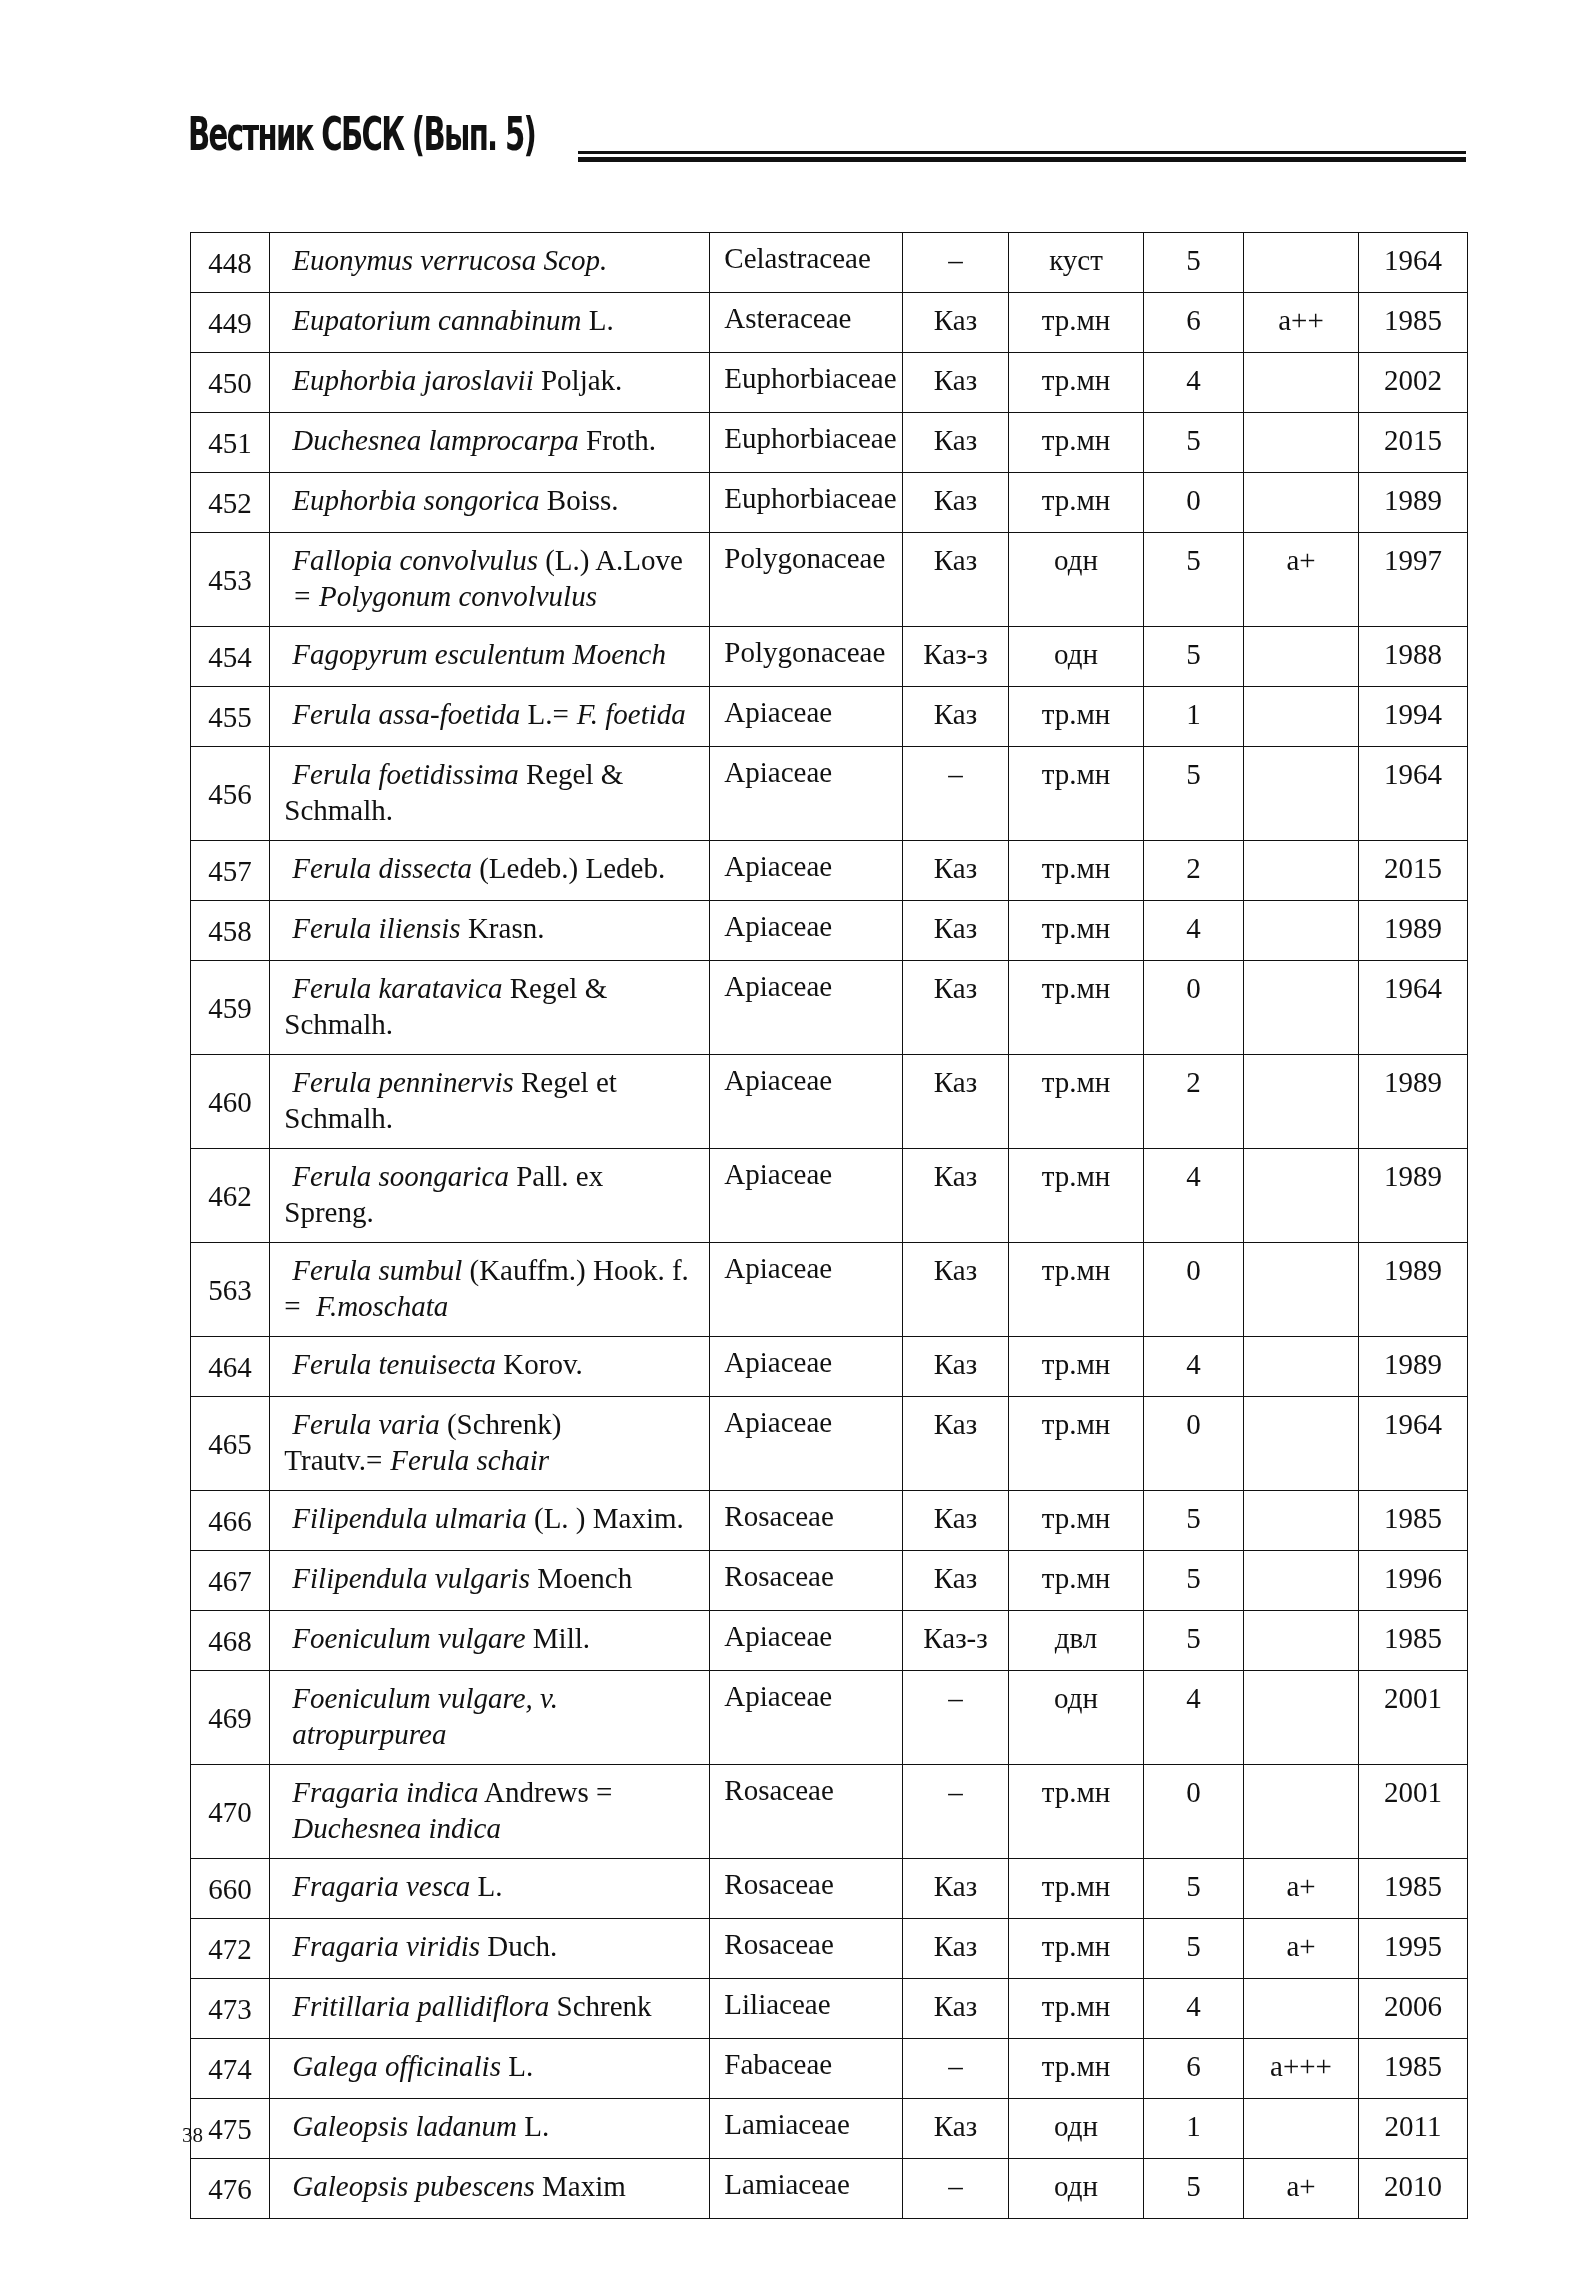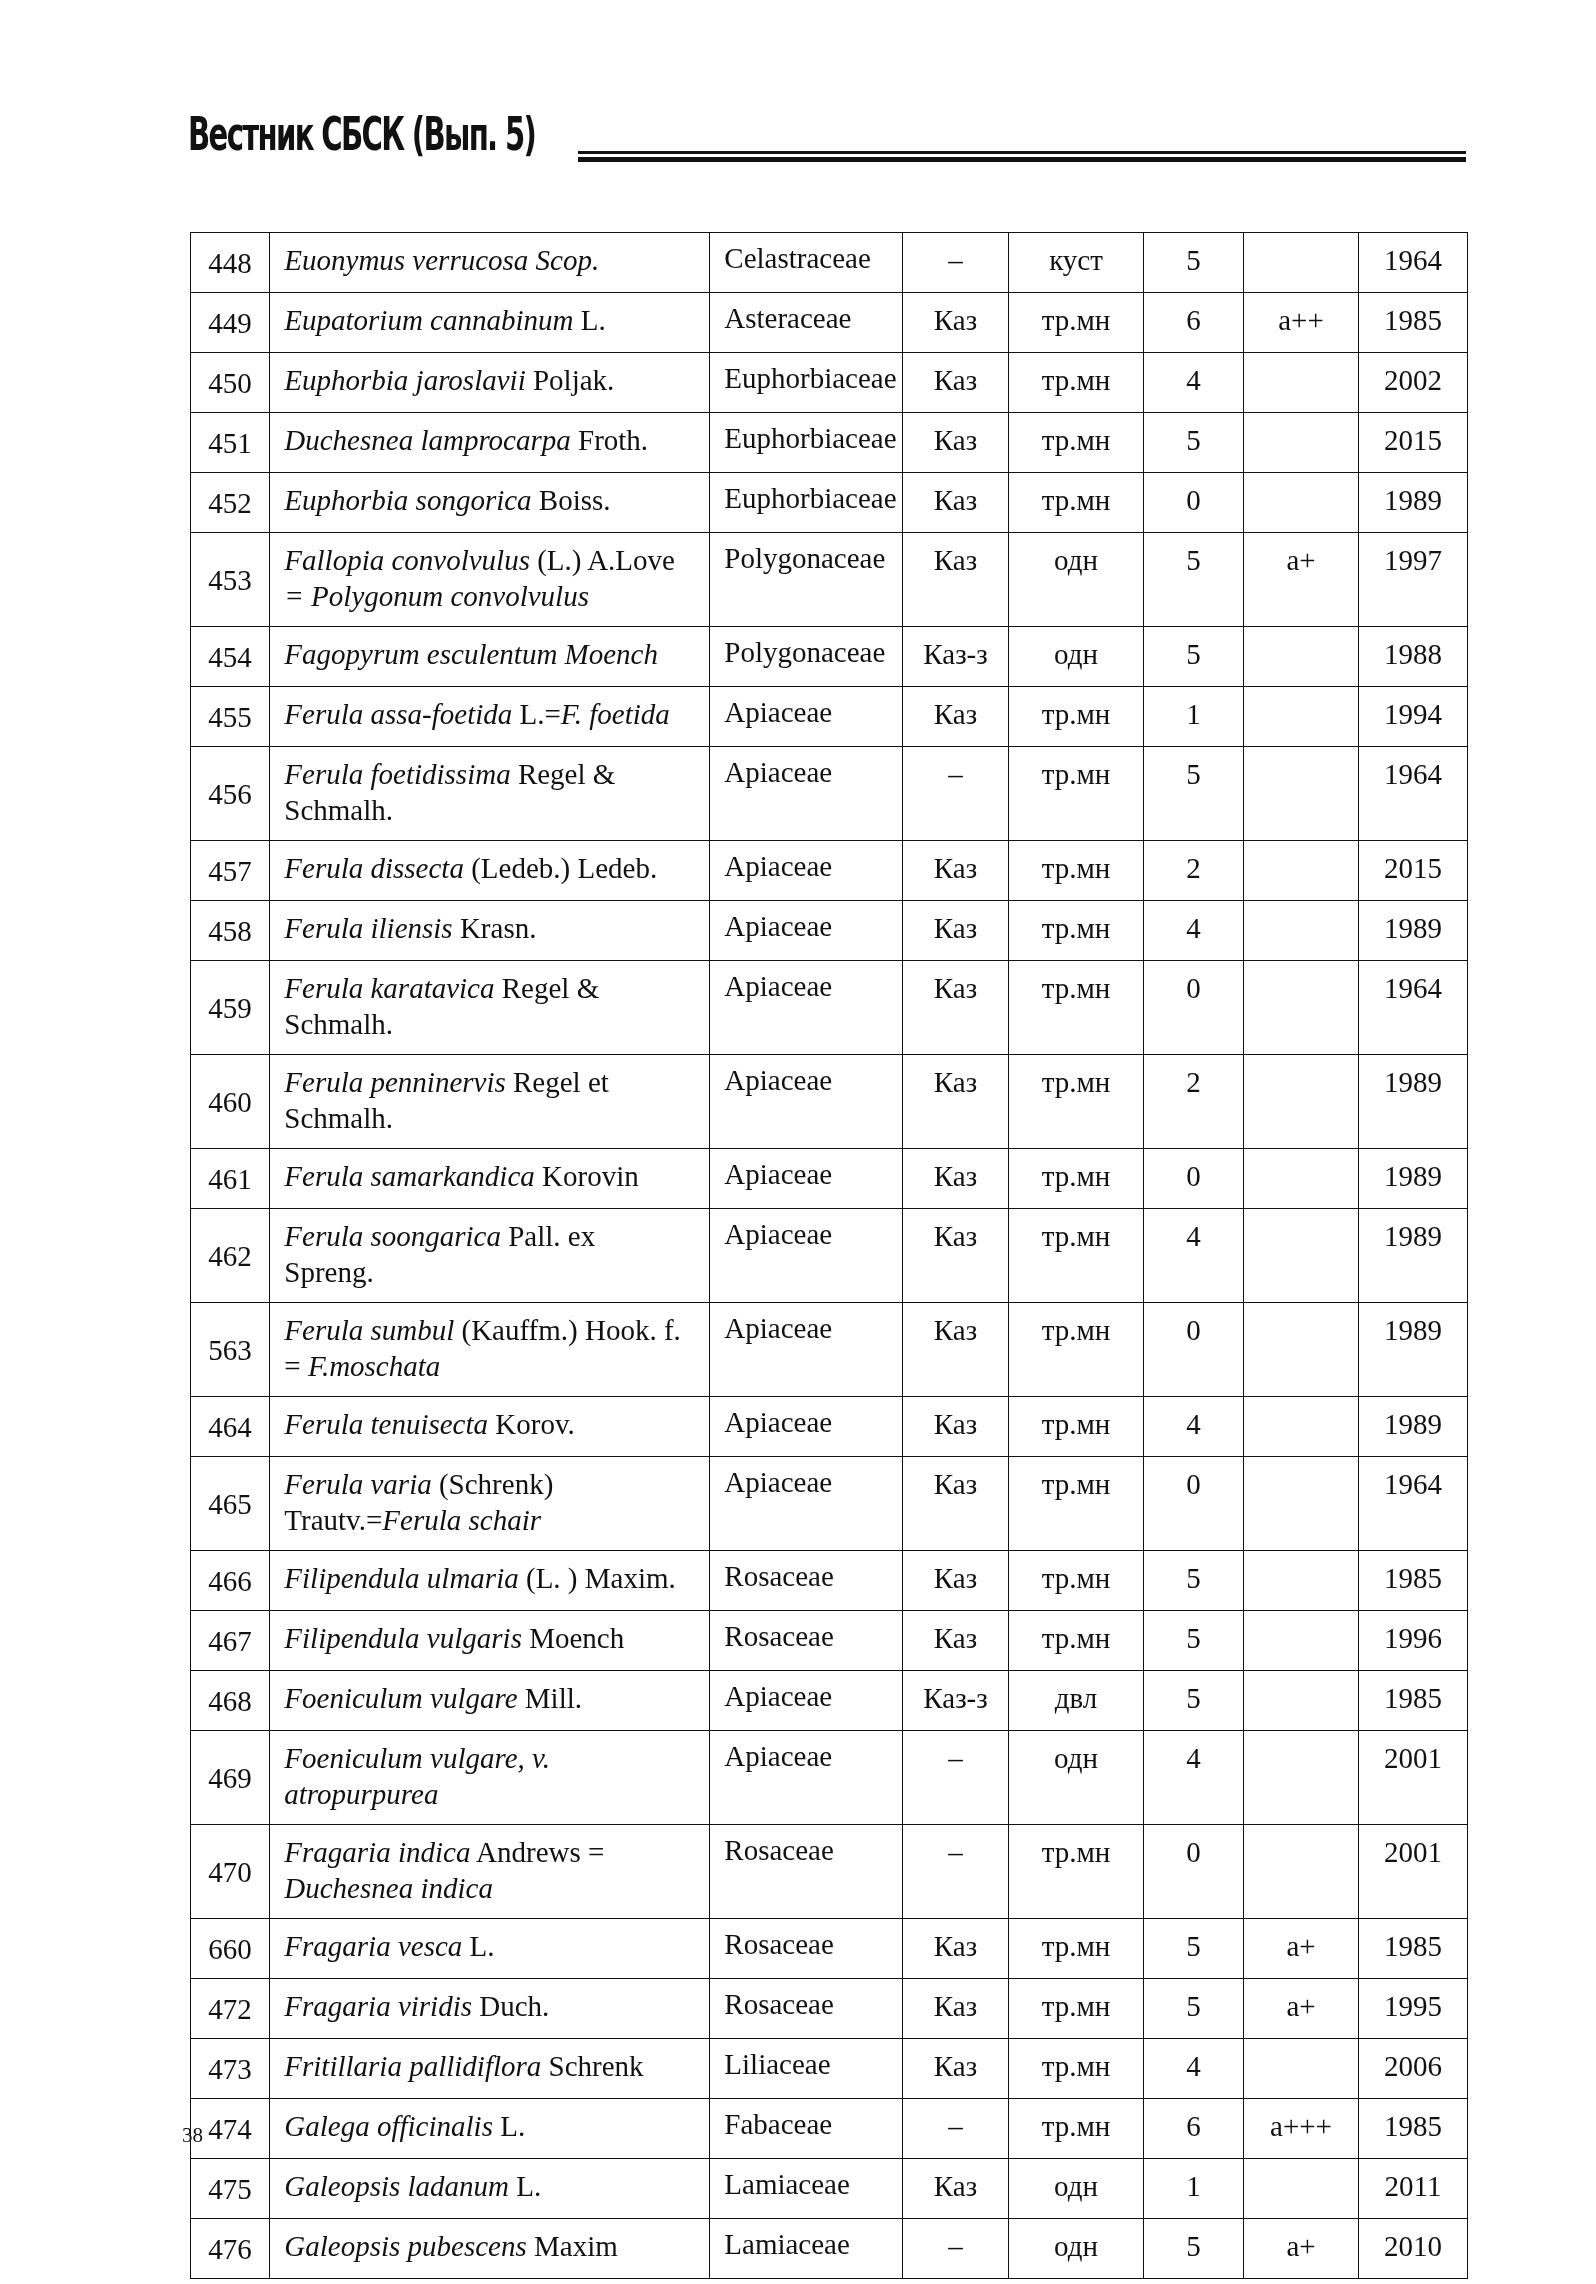--- a/index.html
+++ b/index.html
@@ -8,21 +8,21 @@
   .rule-thin { position:absolute; left:578px; top:151px; width:888px; height:2.7px; background:#111; }
   .rule-thick { position:absolute; left:578px; top:157px; width:888px; height:5.4px; background:#111; }
   table.species { position:absolute; left:190px; top:232px; width:1277px; border-collapse:collapse; table-layout:fixed;border-radius:32px; }
   table.species td { border:1.8px solid #111; padding:0; vertical-align:top; font-size:29px; line-height:36px; }
   td.c-num { font-size:19.7px; text-align:center; vertical-align:middle !important; }
   td.c-name { padding:9px 7.2px 0 14.3px !important; }
   td.c-fam { font-size:23px; padding:7.2px 0 0 14.3px !important; }
   td.c-reg, td.c-life, td.c-score, td.c-mark, td.c-year { text-align:center; padding-top:9px !important; }
   tr.single td { height:50px; }
   tr.double td { height:84px; }
-  .it { font-style:italic; }
+  .it { font-style:italic;margin-left:8px; }
   .page-number { position:absolute; left:182px; top:2123px; font-size:21px; }
 </style>
 </head>
 <body>
 
 <div class="header-title">Вестник СБСК (Вып. 5)</div>
 <div class="rule-thin"></div>
 <div class="rule-thick"></div>
 
 <table class="species">
@@ -160,30 +160,20 @@
       <tr class="double">
         <td class="c-num">460</td>
         <td class="c-name"><span class="it">Ferula penninervis</span><span> Regel et</span><br><span>Schmalh.</span></td>
         <td class="c-fam">Apiaceae</td>
         <td class="c-reg">Каз</td>
         <td class="c-life">тр.мн</td>
         <td class="c-score">2</td>
         <td class="c-mark"></td>
         <td class="c-year">1989</td>
       </tr>
-      <tr class="single">
-        <td class="c-num">461</td>
-        <td class="c-name"><span class="it">Ferula samarkandica</span><span> Korovin</span></td>
-        <td class="c-fam">Apiaceae</td>
-        <td class="c-reg">Каз</td>
-        <td class="c-life">тр.мн</td>
-        <td class="c-score">0</td>
-        <td class="c-mark"></td>
-        <td class="c-year">1989</td>
-      </tr>
       <tr class="double">
         <td class="c-num">462</td>
         <td class="c-name"><span class="it">Ferula soongarica</span><span> Pall. ex</span><br><span>Spreng.</span></td>
         <td class="c-fam">Apiaceae</td>
         <td class="c-reg">Каз</td>
         <td class="c-life">тр.мн</td>
         <td class="c-score">4</td>
         <td class="c-mark"></td>
         <td class="c-year">1989</td>
       </tr>

